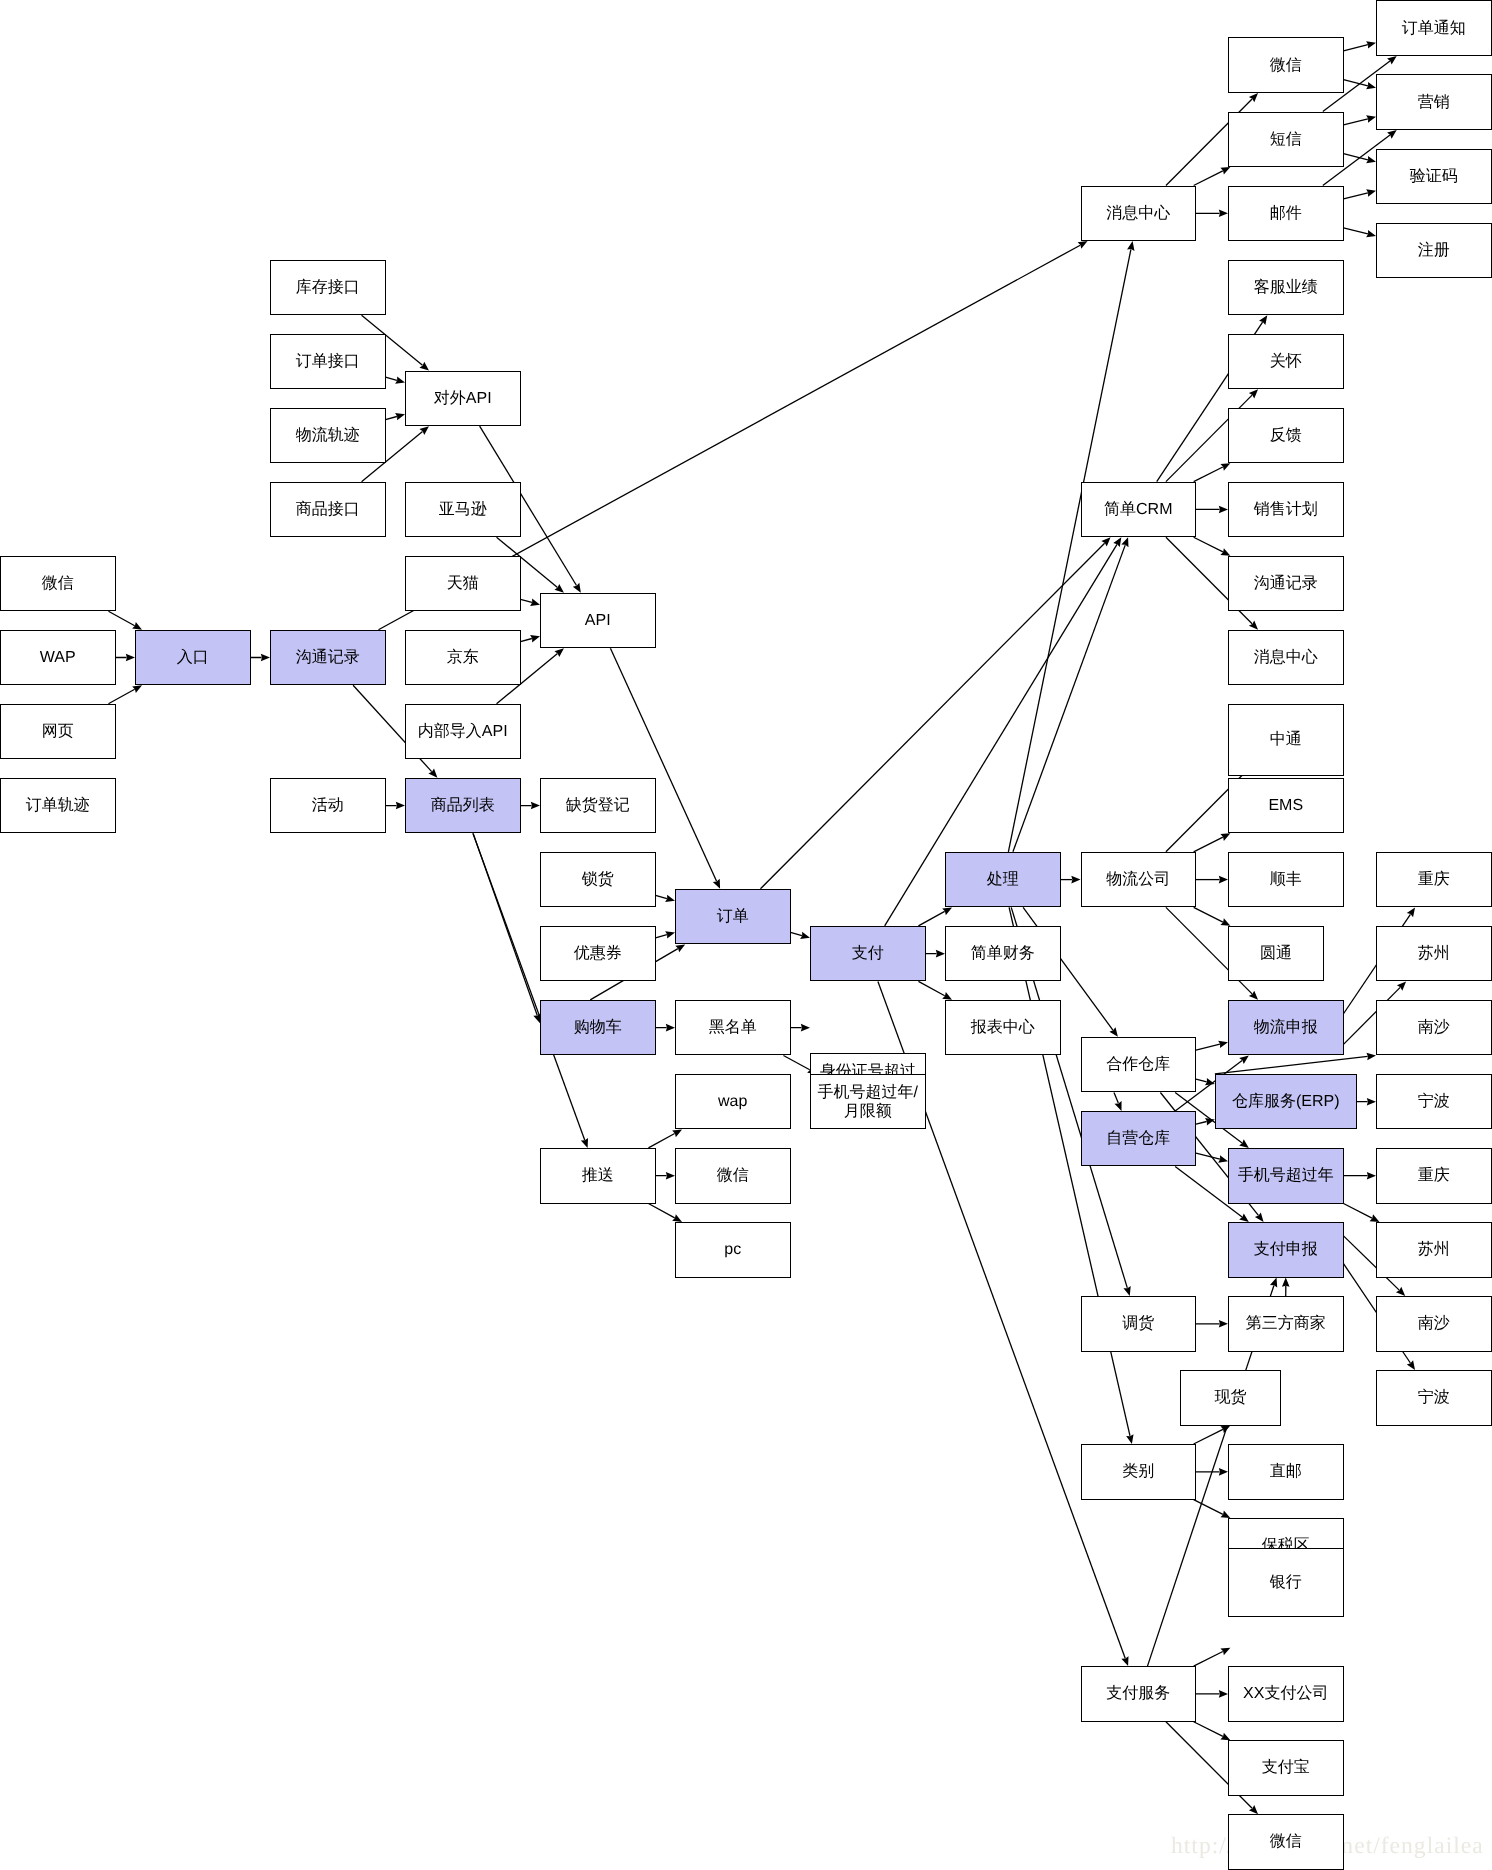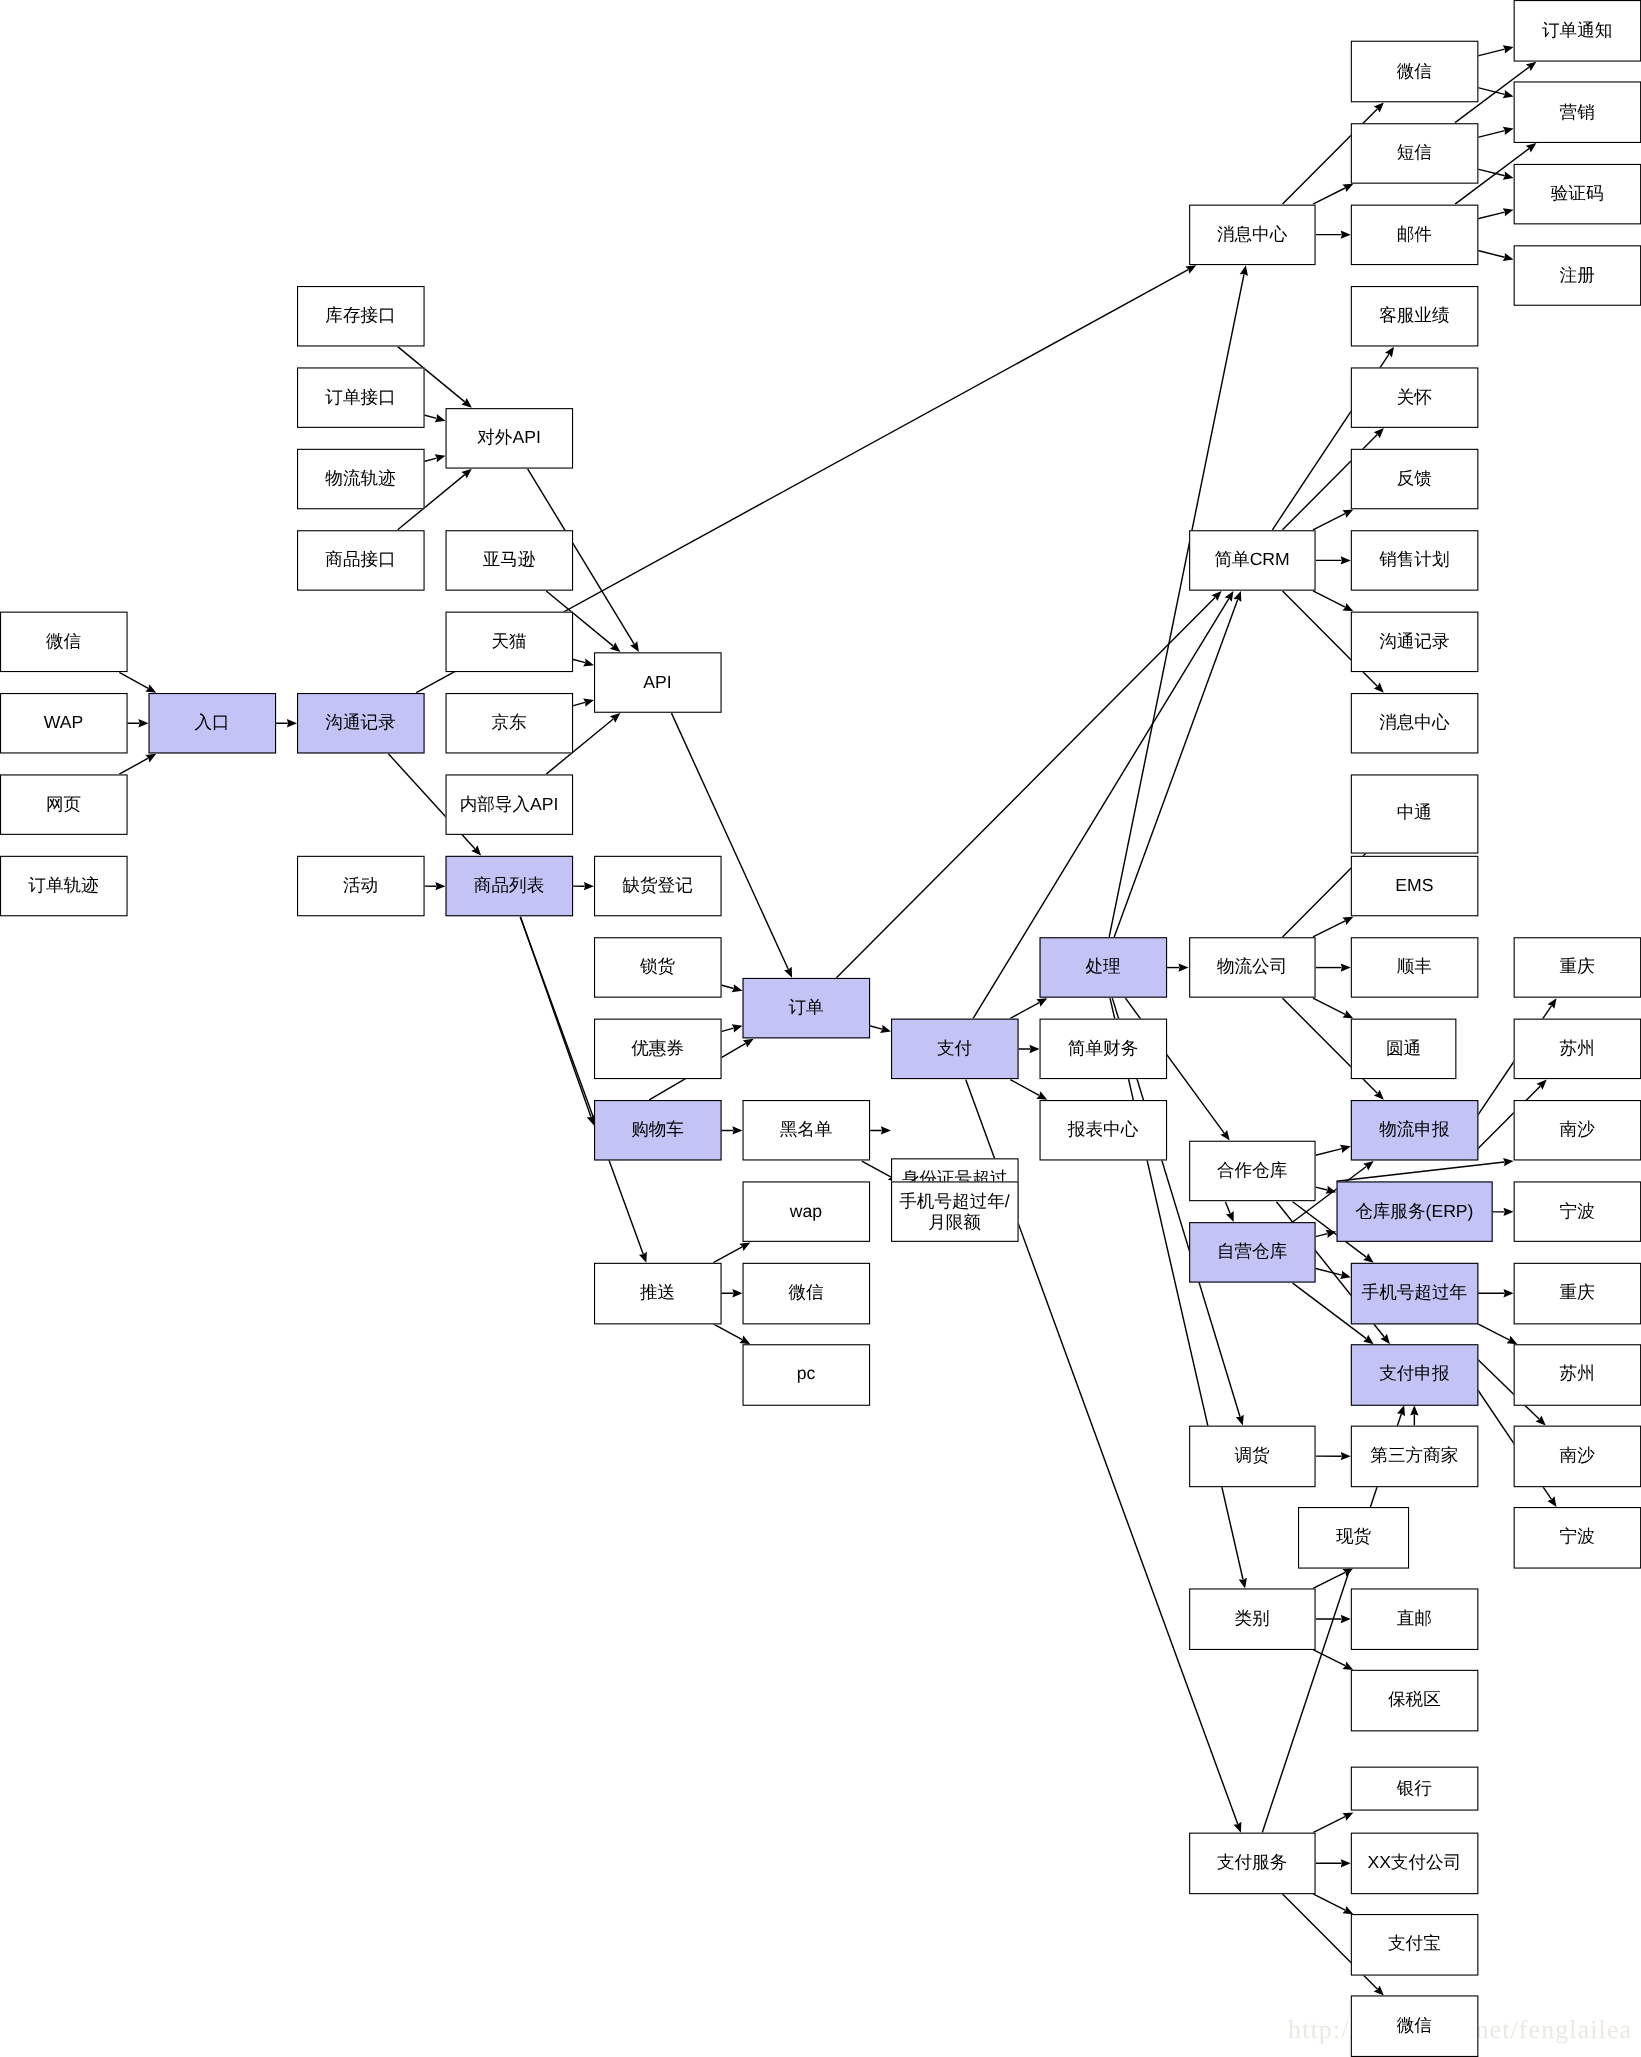--- a/index.html
+++ b/index.html
@@ -573,21 +573,21 @@
     </div>
 <div class="node" style="left:1180px;top:1370.01px;width:101px;height:55.6px">
       <span class="lbl">现货</span>
     </div>
 <div class="node" style="left:1228.0px;top:1444.04px;width:115.5px;height:55.6px">
       <span class="lbl">直邮</span>
     </div>
 <div class="node" style="left:1228.0px;top:1518.07px;width:115.5px;height:55.6px">
       <span class="lbl">保税区</span>
     </div>
-<div class="node" style="left:1228.0px;top:1606px;width:115.5px;height:40px">
+<div class="node" style="left:1228.0px;top:1548px;width:115.5px;height:69px">
       <span class="lbl">银行</span>
     </div>
 <div class="node" style="left:1228.0px;top:1666.12px;width:115.5px;height:55.6px">
       <span class="lbl">XX支付公司</span>
     </div>
 <div class="node" style="left:1228.0px;top:1740.15px;width:115.5px;height:55.6px">
       <span class="lbl">支付宝</span>
     </div>
 <div class="node" style="left:1228.0px;top:1814.19px;width:115.5px;height:55.6px">
       <span class="lbl">微信</span>

